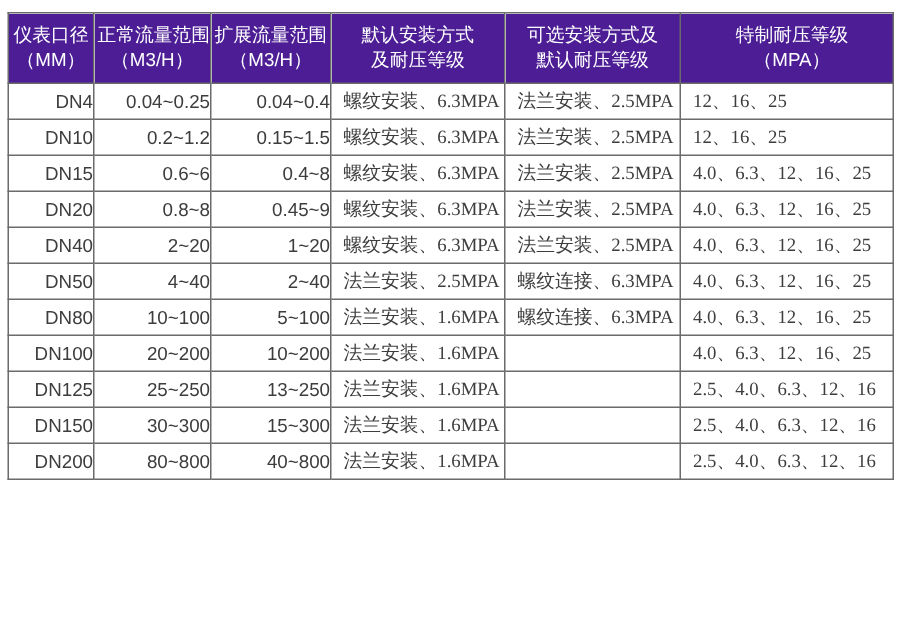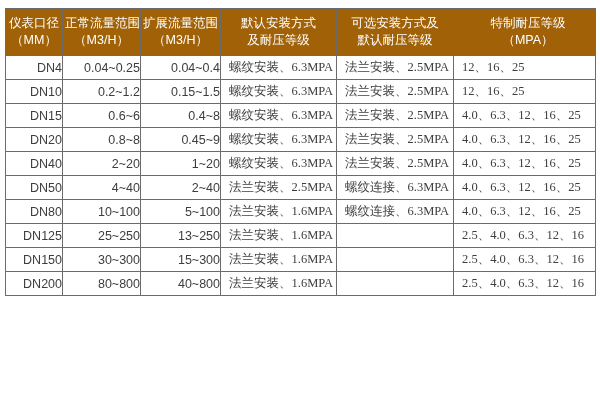--- a/index.html
+++ b/index.html
@@ -19,21 +19,21 @@
     border-collapse: collapse;
     table-layout: fixed;
     width: 590px;
   }
   .spec-table th, .spec-table td {
     border: 1px solid #6b6b6b;
     overflow: hidden;
     white-space: nowrap;
   }
   .spec-table thead th {
-    background: #a16207;
+    background: #4c1d95;
     color: #ffffff;
     font-weight: normal;
     font-size: 12.5px;
     line-height: 17px;
     height: 47px;
     text-align: center;
     padding: 0 2px;
     vertical-align: middle;
   }
   .spec-table thead th.h5 {
@@ -153,20 +153,28 @@
         </tr>
         <tr>
           <td class="c0">DN80</td>
           <td class="c1">10~100</td>
           <td class="c2">5~100</td>
           <td class="c3">法兰安装、1.6MPA</td>
           <td class="c4">螺纹连接、6.3MPA</td>
           <td class="c5">4.0、6.3、12、16、25</td>
         </tr>
         <tr>
+          <td class="c0">DN100</td>
+          <td class="c1">20~200</td>
+          <td class="c2">10~200</td>
+          <td class="c3">法兰安装、1.6MPA</td>
+          <td class="c4"></td>
+          <td class="c5">4.0、6.3、12、16、25</td>
+        </tr>
+        <tr>
           <td class="c0">DN125</td>
           <td class="c1">25~250</td>
           <td class="c2">13~250</td>
           <td class="c3">法兰安装、1.6MPA</td>
           <td class="c4"></td>
           <td class="c5">2.5、4.0、6.3、12、16</td>
         </tr>
         <tr>
           <td class="c0">DN150</td>
           <td class="c1">30~300</td>

